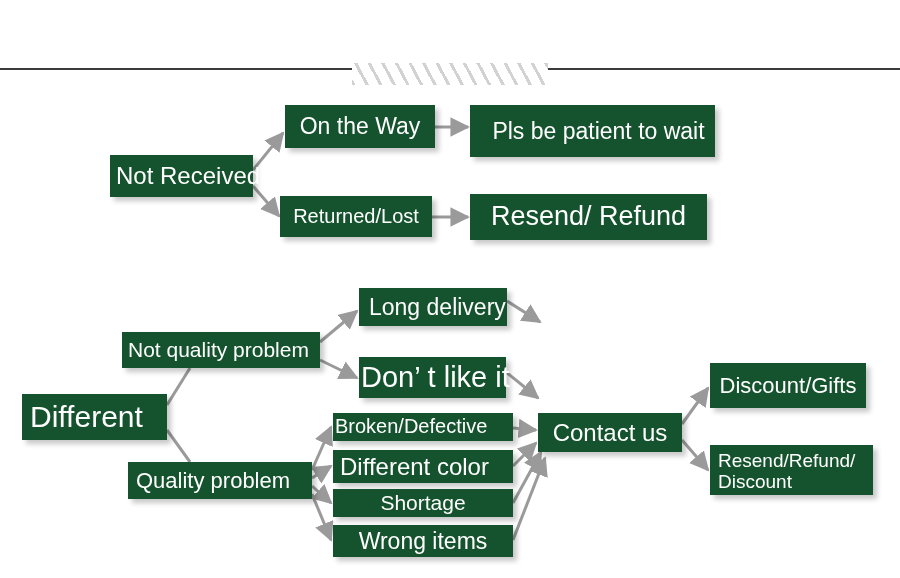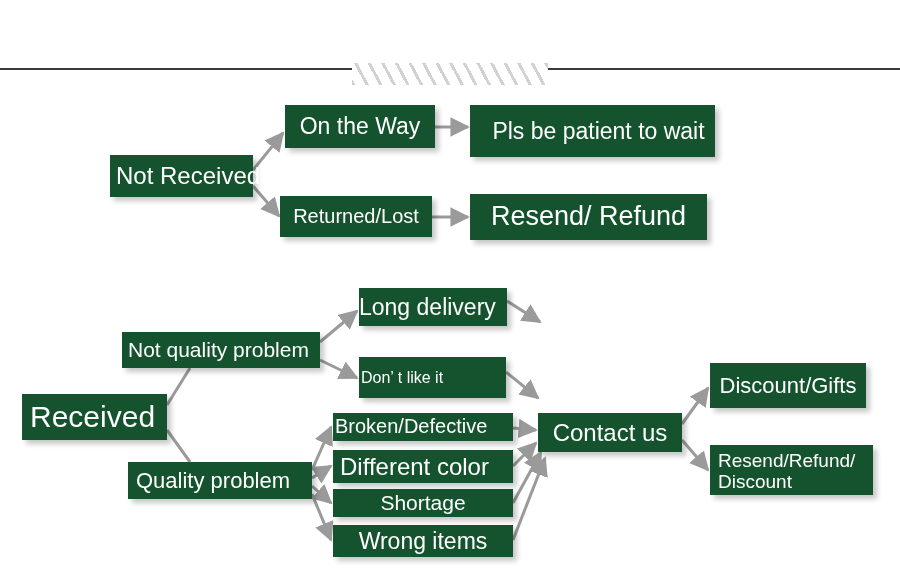--- a/index.html
+++ b/index.html
@@ -75,21 +75,21 @@
     background: #14532d;
     color: #ffffff;
     box-sizing: border-box;
     box-shadow: 4px 4px 5px rgba(0,0,0,0.22);
     display: flex;
     align-items: center;
     line-height: 1.08;
     white-space: nowrap;
   }
   .node.center { justify-content: center; }
-  .node.left   { justify-content: flex-start; }
+  .node.left   { justify-content: flex-start; padding-left: 10px; }
   .node.wrap   { white-space: normal; display: block; }
 </style>
 </head>
 <body>
 
 <div id="stage">
 
 
   <div id="divider">
     <div class="rule left"></div>
@@ -133,25 +133,25 @@
       <path d="M 682 440 L 708 470" marker-end="url(#ah)"></path>
     </g>
   </svg>
 
   <div id="nodes">
       <div class="node left" style="left: 110px; top: 155px; width: 143px; height: 42px; font-size: 24px; padding-left: 6px;">Not Received</div>
       <div class="node center" style="left: 285px; top: 105px; width: 150px; height: 43px; font-size: 23px;">On the Way</div>
       <div class="node center" style="left: 280px; top: 196px; width: 152px; height: 41px; font-size: 20px;">Returned/Lost</div>
       <div class="node center" style="left: 470px; top: 105px; width: 245px; height: 52px; font-size: 23px; padding-left: 12px;">Pls be patient to wait</div>
       <div class="node center" style="left: 470px; top: 194px; width: 237px; height: 46px; font-size: 27px;">Resend/ Refund</div>
-      <div class="node left" style="left: 22px; top: 394px; width: 145px; height: 46px; font-size: 30px; padding-left: 8px;">Received</div>
+      <div class="node left" style="left: 22px; top: 394px; width: 145px; height: 46px; font-size: 30px; padding-left: 8px;">Different</div>
       <div class="node left" style="left: 122px; top: 332px; width: 198px; height: 36px; font-size: 21px; padding-left: 6px;">Not quality problem</div>
       <div class="node left" style="left: 128px; top: 462px; width: 184px; height: 37px; font-size: 22px; padding-left: 8px;">Quality problem</div>
       <div class="node left" style="left: 359px; top: 288px; width: 148px; height: 38px; font-size: 23px;">Long delivery</div>
-      <div class="node left" style="left: 359px; top: 357px; width: 147px; height: 41px; font-size: 16px; padding-left: 2px;">Don’  t like it</div>
+      <div class="node left" style="left: 359px; top: 357px; width: 147px; height: 41px; font-size: 29px; padding-left: 2px;">Don’  t like it</div>
       <div class="node left" style="left: 333px; top: 413px; width: 180px; height: 28px; font-size: 20px; padding-left: 2px;">Broken/Defective</div>
       <div class="node left" style="left: 333px; top: 450px; width: 180px; height: 33px; font-size: 24px; padding-left: 7px;">Different color</div>
       <div class="node center" style="left: 333px; top: 489px; width: 180px; height: 28px; font-size: 21px;">Shortage</div>
       <div class="node center" style="left: 333px; top: 525px; width: 180px; height: 32px; font-size: 23px;">Wrong items</div>
       <div class="node center" style="left: 538px; top: 413px; width: 144px; height: 39px; font-size: 24px;">Contact us</div>
       <div class="node center" style="left: 710px; top: 363px; width: 156px; height: 45px; font-size: 22px;">Discount/Gifts</div>
       <div class="node wrap" style="left: 710px; top: 445px; width: 163px; height: 50px; font-size: 19px; padding-left: 8px; padding-top: 5px; line-height: 1.12;">Resend/Refund/<br>Discount</div>
     </div>
 </div>
 

